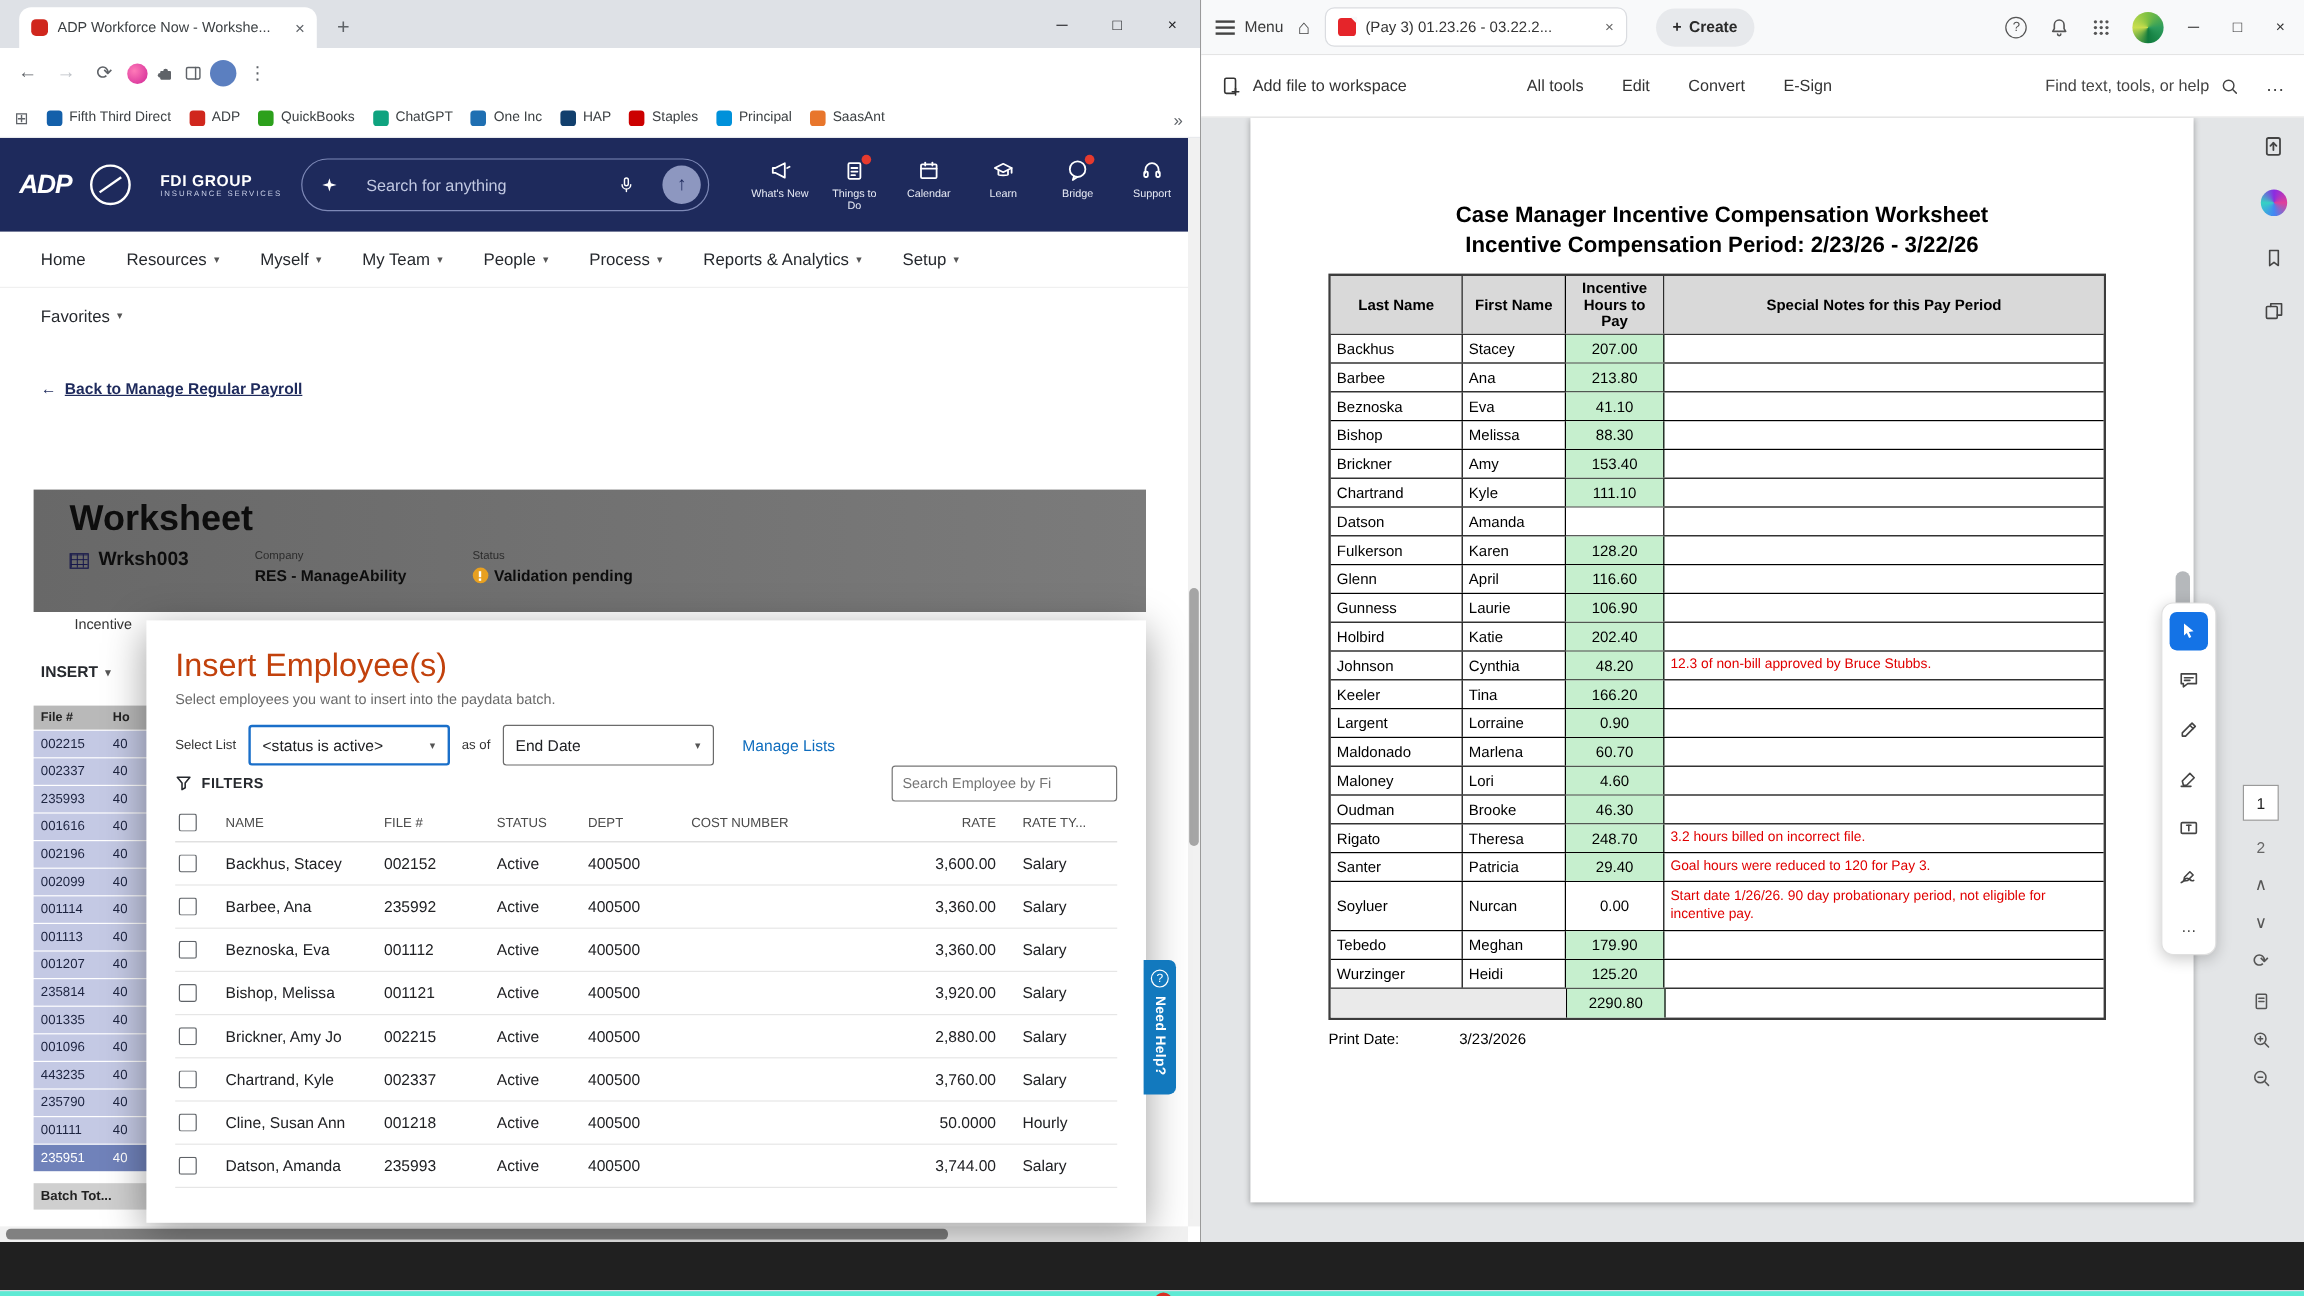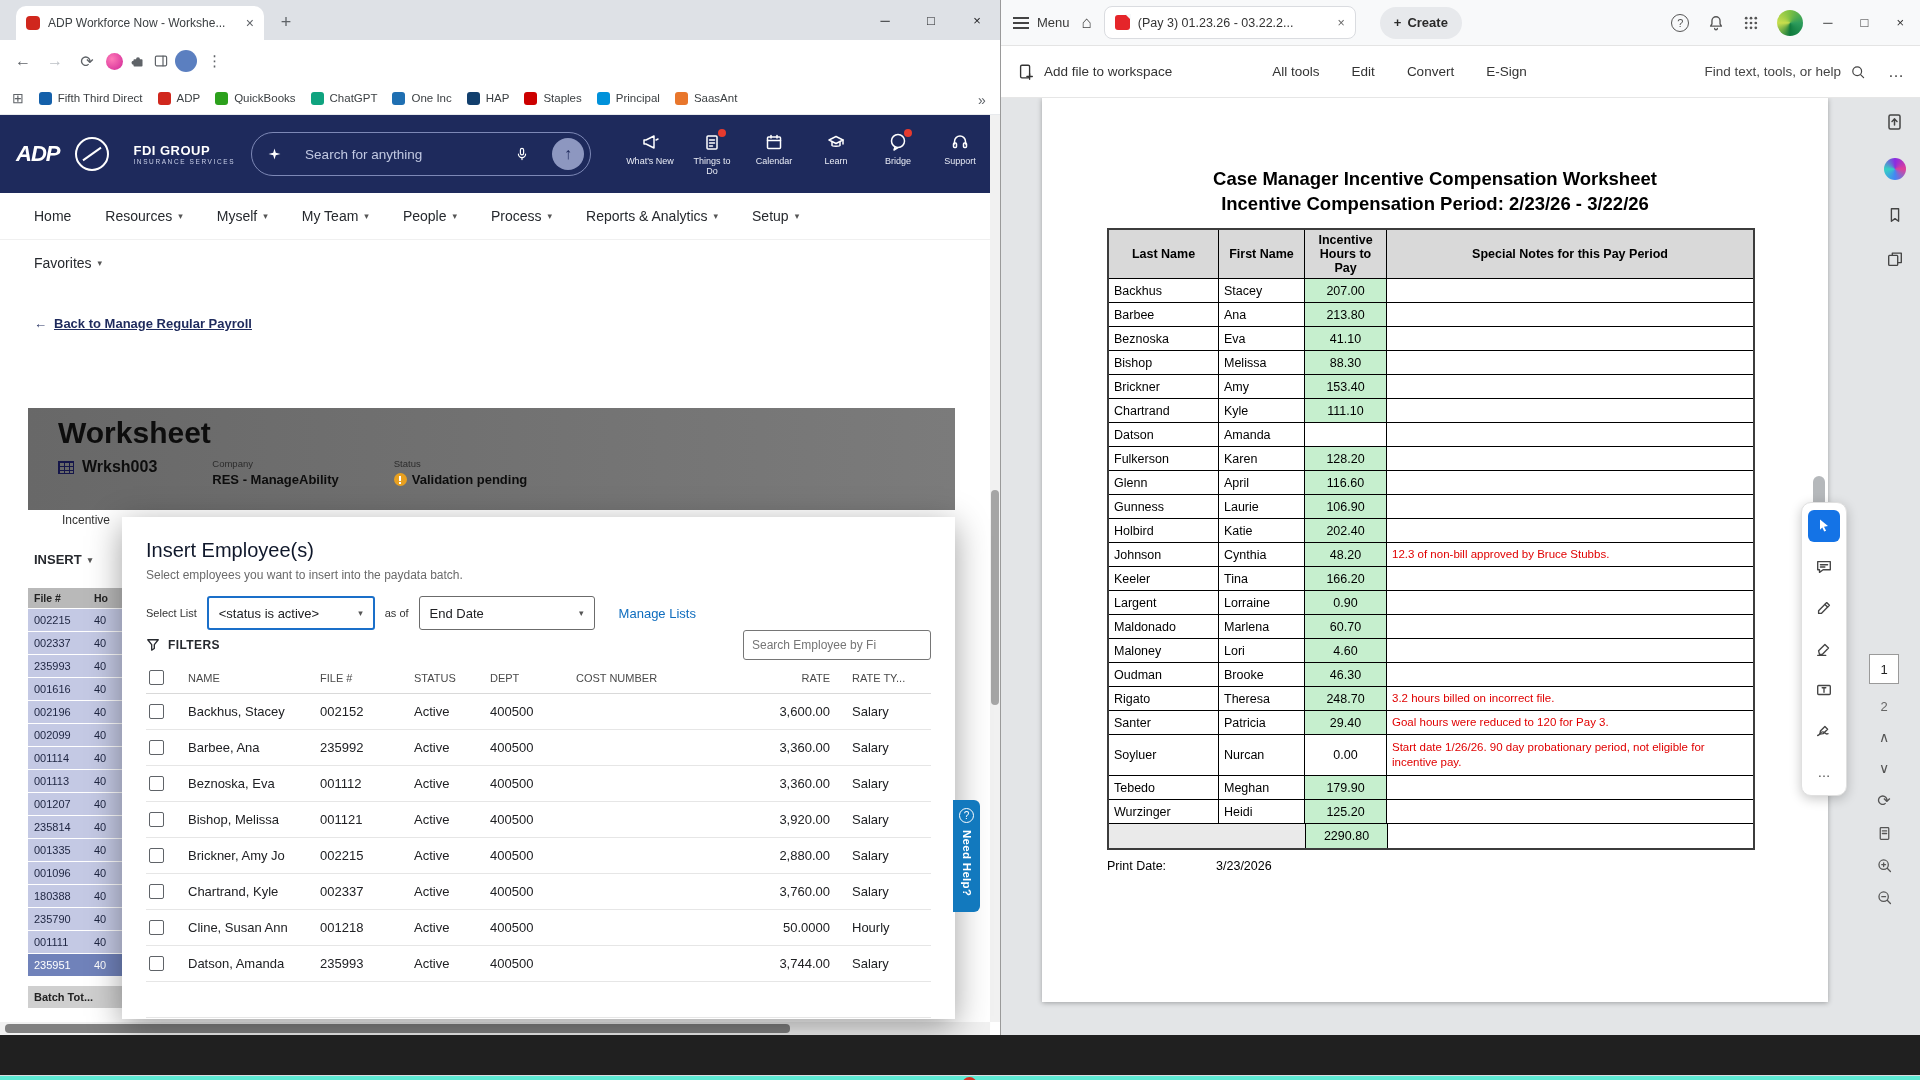--- a/index.html
+++ b/index.html
@@ -74,21 +74,21 @@
 
 .fgrid{position:absolute;left:28px;top:588px;width:104px}
 .fgrid-head{display:flex;height:20px;background:#b9b9b9;align-items:center;font-size:10.5px;font-weight:bold;color:#222}
 .fg-c1{width:64px;padding-left:6px;overflow:hidden;white-space:nowrap}
 .fg-c2{flex:1;padding-left:2px;overflow:hidden;white-space:nowrap}
 .fgrid-row{display:flex;height:22px;margin-top:1px;background:#c4c9e4;align-items:center;font-size:11px;color:#1d2440}
 .fgrid-row.sel{background:#7082ba;color:#fff}
 .batch{position:absolute;left:28px;top:986px;width:104px;height:22px;background:#cfcfcf;display:flex;align-items:center;padding-left:6px;font-size:11px;font-weight:bold;color:#222}
 
 .modal{position:absolute;left:122px;top:517px;width:833px;height:502px;background:#fff;box-shadow:0 8px 32px rgba(0,0,0,.38);z-index:20;padding:22px 24px;overflow:hidden}
-.m-title{font-size:20px;color:#0f172a}
+.m-title{font-size:27px;color:#c2410c}
 .m-sub{font-size:12px;color:#6a6a6a;margin-top:6px}
 .m-controls{display:flex;align-items:center;gap:10px;margin-top:14px}
 .m-lbl{font-size:11px;color:#333}
 .dd{height:34px;border:1px solid #6b6b6b;border-radius:3px;background:#fff;display:flex;align-items:center;justify-content:space-between;padding:0 10px;font-size:13px;color:#202124}
 .dd.focus{border:2px solid #1a6fc9}
 .dd1{width:168px}.dd2{width:176px}
 .m-link{font-size:13px;color:#0f6dbe;margin-left:14px}
 .m-row2{display:flex;align-items:center;}
 .filters{display:flex;align-items:center;gap:8px;font-size:12px;font-weight:bold;letter-spacing:.4px;color:#26292e}
 .m-search{margin-left:auto;width:188px;height:30px;border:1px solid #767676;border-radius:3px;padding:0 8px;font-size:12px;color:#202124;font-family:"Liberation Sans",sans-serif}
@@ -493,21 +493,21 @@
           <span class="fg-c1">001335</span>
           <span class="fg-c2">40</span>
         </div>
 
         <div class="fgrid-row">
           <span class="fg-c1">001096</span>
           <span class="fg-c2">40</span>
         </div>
 
         <div class="fgrid-row">
-          <span class="fg-c1">180388</span>
+          <span class="fg-c1">443235</span>
           <span class="fg-c2">40</span>
         </div>
 
         <div class="fgrid-row">
           <span class="fg-c1">235790</span>
           <span class="fg-c2">40</span>
         </div>
 
         <div class="fgrid-row">
           <span class="fg-c1">001111</span>

